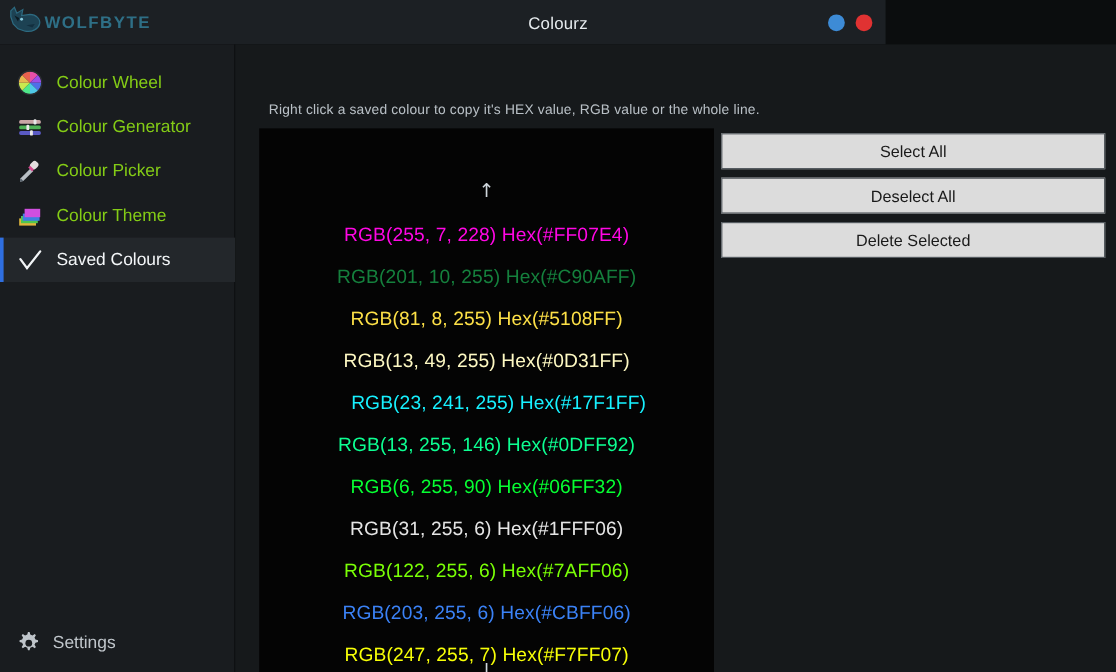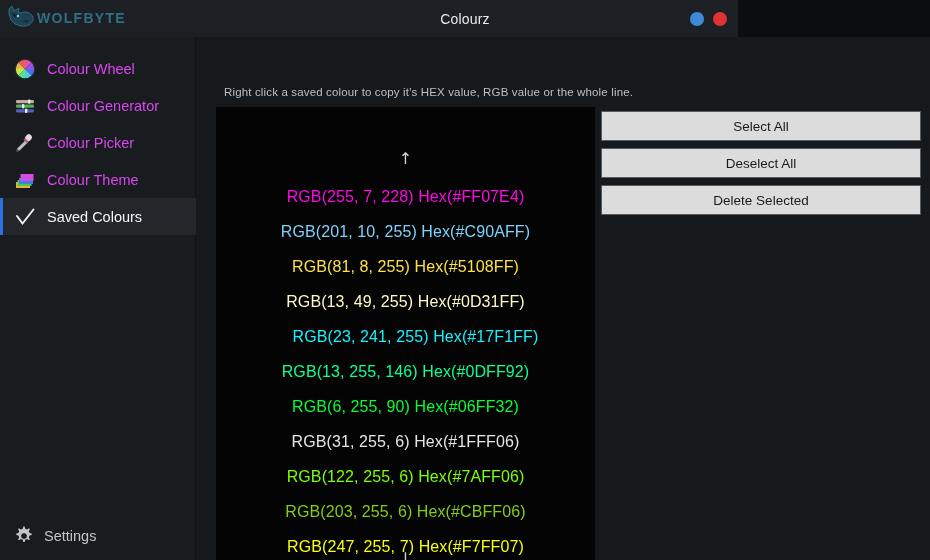--- a/index.html
+++ b/index.html
@@ -44,21 +44,21 @@
   .nav-item {
     position:relative; height:37px; display:flex; align-items:center;
     padding-left:14px; cursor:pointer;
   }
   .nav-item .accent {
     position:absolute; left:0; top:0; width:3px; height:37px; background:transparent;
   }
   .nav-item.active { background:#23272b; }
   .nav-item.active .accent { background:#2f6fe0; }
   .nav-icon { width:22px; height:22px; flex:0 0 22px; margin-right:11px; display:block; }
-  .nav-label { font-size:14.5px; color:#d946ef; white-space:nowrap; }
+  .nav-label { font-size:14.5px; color:#84cc16; white-space:nowrap; }
   .nav-item.active .nav-label { color:#f3f6f8; }
 
   .settings {
     position:absolute; left:14px; bottom:14px; display:flex; align-items:center; cursor:pointer;
   }
   .settings .nav-icon { width:20px; height:20px; flex:0 0 20px; margin-right:10px; }
   .settings .nav-label { font-size:14.5px; color:#c0c6cb; }
 
   
   .main { position:absolute; left:196px; top:37px; width:734px; height:523px; background:#16191b; }
@@ -187,29 +187,29 @@
   </div>
 
   <div class="main">
 
     <div class="hint">Right click a saved colour to copy it's HEX value, RGB value or the whole line.</div>
 
     <div class="listpanel">
       <div class="scroll-arrow up">↑</div>
       <div class="rows" id="rows">
           <div class="crow" style="color: rgb(255, 7, 228);">RGB(255, 7, 228) Hex(#FF07E4)</div>
-          <div class="crow" style="color: #7dd3fc;">RGB(201, 10, 255) Hex(#C90AFF)</div>
+          <div class="crow" style="color: #15803d;">RGB(201, 10, 255) Hex(#C90AFF)</div>
           <div class="crow" style="color: #fde047;">RGB(81, 8, 255) Hex(#5108FF)</div>
           <div class="crow" style="color: #fef9c3;">RGB(13, 49, 255) Hex(#0D31FF)</div>
           <div class="crow" style="color: rgb(23, 241, 255); padding-left: 20px;">RGB(23, 241, 255) Hex(#17F1FF)</div>
           <div class="crow" style="color: rgb(13, 255, 146);">RGB(13, 255, 146) Hex(#0DFF92)</div>
           <div class="crow" style="color: rgb(6, 255, 50);">RGB(6, 255, 90) Hex(#06FF32)</div>
           <div class="crow" style="color: #e5e5e5;">RGB(31, 255, 6) Hex(#1FFF06)</div>
           <div class="crow" style="color: rgb(122, 255, 6);">RGB(122, 255, 6) Hex(#7AFF06)</div>
-          <div class="crow" style="color: #84cc16;">RGB(203, 255, 6) Hex(#CBFF06)</div>
+          <div class="crow" style="color: #3b82f6;">RGB(203, 255, 6) Hex(#CBFF06)</div>
           <div class="crow" style="color: rgb(247, 255, 7);">RGB(247, 255, 7) Hex(#F7FF07)</div>
         </div>
       <div class="scroll-arrow down">↓</div>
     </div>
 
     <div class="actions" id="actions">
         <div class="abtn">Select All</div>
         <div class="abtn">Deselect All</div>
         <div class="abtn">Delete Selected</div>
       </div>

